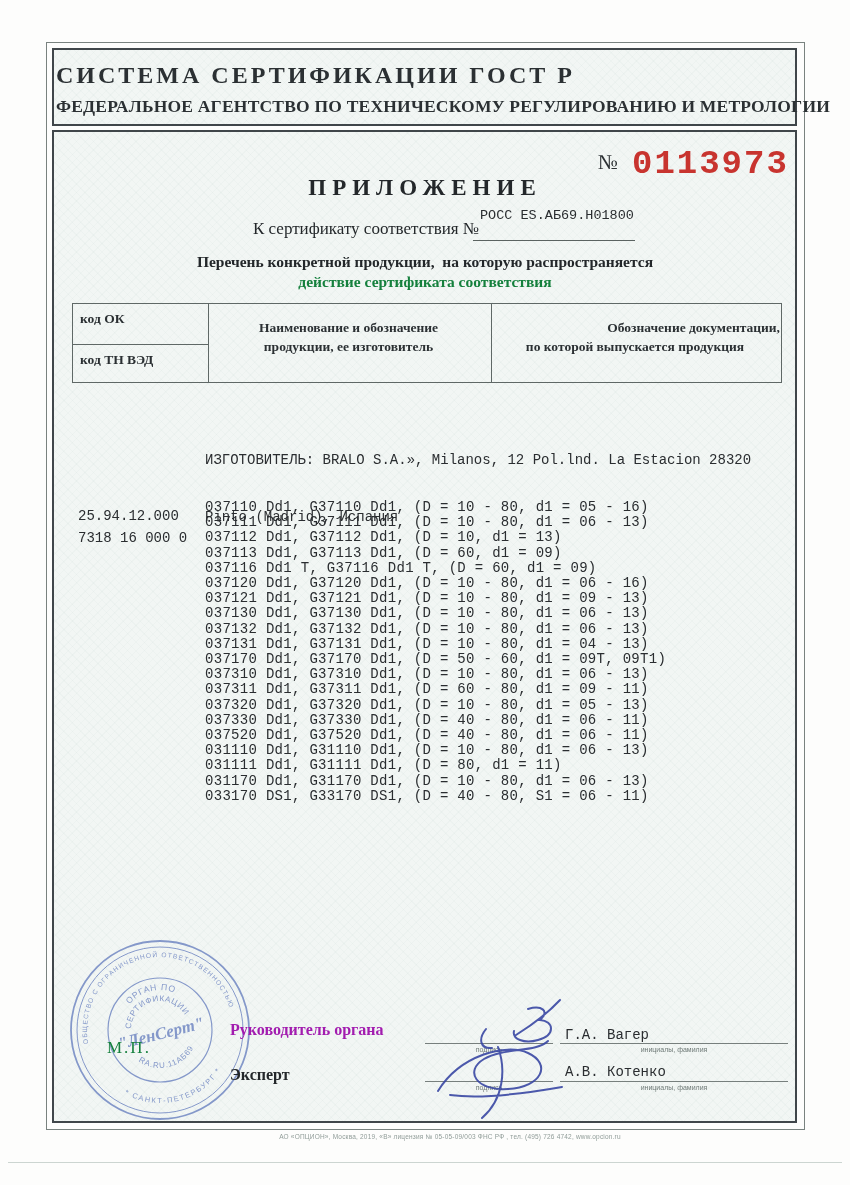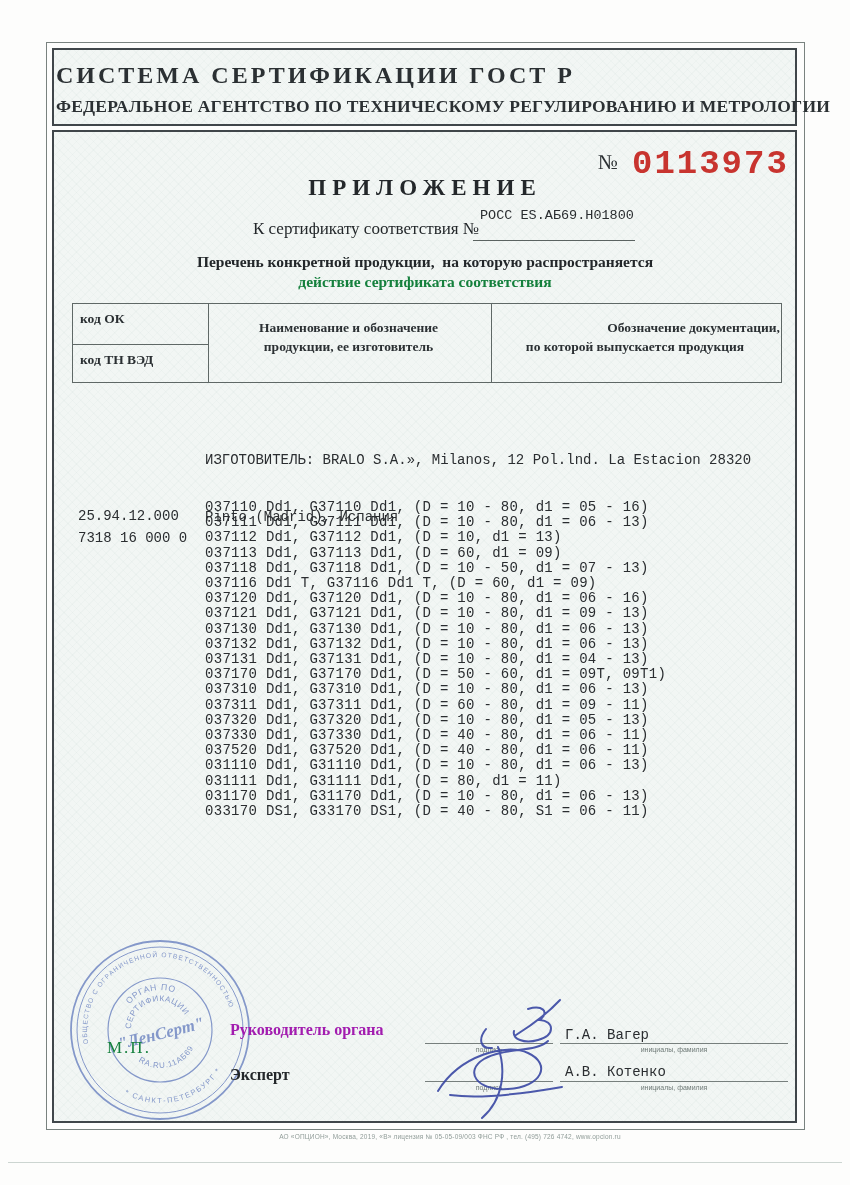--- a/index.html
+++ b/index.html
@@ -197,21 +197,20 @@
   </div>
 
   <div class="code-ok mono">25.94.12.000</div>
   <div class="code-tnved mono">7318 16 000 0</div>
 
   <div class="product-list mono">
       <div class="product-row">037110 Dd1, G37110 Dd1, (D = 10 - 80, d1 = 05 - 16)</div>
       <div class="product-row">037111 Dd1, G37111 Dd1, (D = 10 - 80, d1 = 06 - 13)</div>
       <div class="product-row">037112 Dd1, G37112 Dd1, (D = 10, d1 = 13)</div>
       <div class="product-row">037113 Dd1, G37113 Dd1, (D = 60, d1 = 09)</div>
-      <div class="product-row">037118 Dd1, G37118 Dd1, (D = 10 - 50, d1 = 07 - 13)</div>
       <div class="product-row">037116 Dd1 T, G37116 Dd1 T, (D = 60, d1 = 09)</div>
       <div class="product-row">037120 Dd1, G37120 Dd1, (D = 10 - 80, d1 = 06 - 16)</div>
       <div class="product-row">037121 Dd1, G37121 Dd1, (D = 10 - 80, d1 = 09 - 13)</div>
       <div class="product-row">037130 Dd1, G37130 Dd1, (D = 10 - 80, d1 = 06 - 13)</div>
       <div class="product-row">037132 Dd1, G37132 Dd1, (D = 10 - 80, d1 = 06 - 13)</div>
       <div class="product-row">037131 Dd1, G37131 Dd1, (D = 10 - 80, d1 = 04 - 13)</div>
       <div class="product-row">037170 Dd1, G37170 Dd1, (D = 50 - 60, d1 = 09T, 09T1)</div>
       <div class="product-row">037310 Dd1, G37310 Dd1, (D = 10 - 80, d1 = 06 - 13)</div>
       <div class="product-row">037311 Dd1, G37311 Dd1, (D = 60 - 80, d1 = 09 - 11)</div>
       <div class="product-row">037320 Dd1, G37320 Dd1, (D = 10 - 80, d1 = 05 - 13)</div>

